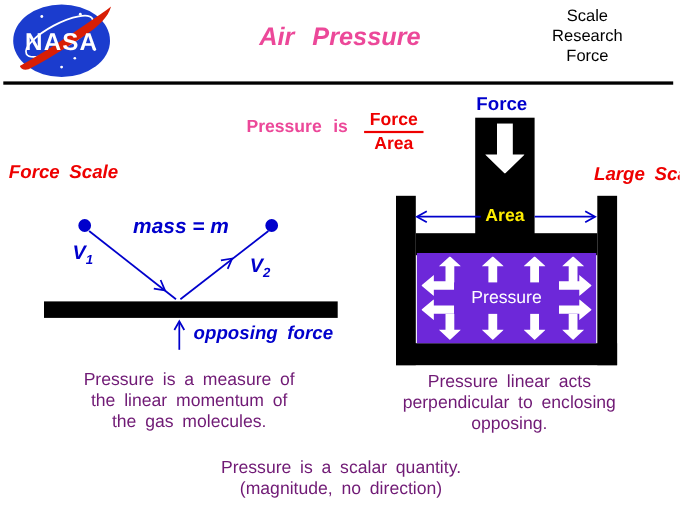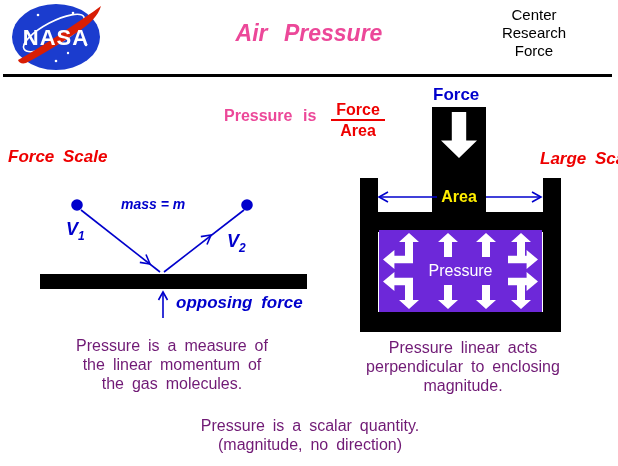--- a/index.html
+++ b/index.html
@@ -38,21 +38,21 @@
         <circle cx="58" cy="50" r="1.2"></circle>
     </g>
     <ellipse cx="44" cy="30" rx="34" ry="11" fill="none" stroke="#ffffff" stroke-width="1.6" transform="rotate(-28 44 30)"></ellipse>
     <path d="M 8 57 C 28 46 52 30 68 19 C 77 13 86 7 91 3 C 88 13 80 21 66 30 C 48 42 28 54 16 60 C 12 61 9 60 8 57 Z" fill="#d81e05"></path>
     <text x="46" y="42" text-anchor="middle" font-family="Liberation Sans, sans-serif" font-size="22" font-weight="bold" fill="#ffffff" letter-spacing="1">NASA</text>
   </svg>
 
   <div class="abs t black-txt" style="left:0;top:20px;width:618px;text-align:center;font-size:23px;font-weight:bold;font-style:italic;word-spacing:10px;">Air Pressure</div>
 
   <div class="abs" style="left:463px;top:6px;width:142px;text-align:center;font-size:15px;line-height:18px;color:#000;">
-    <div>Center</div>
+    <div>Scale</div>
     <div>Research</div>
     <div>Force</div>
   </div>
 
   <div class="abs rule" style="left:3px;top:74px;width:609px;height:3px;"></div>
 
   <div class="abs t black-txt" style="left:224px;top:107px;font-size:16px;word-spacing:6px;font-weight:bold;">Pressure is</div>
   <div class="abs fraction" style="left:331px;top:101px;width:54px;">
     <div class="num t">Force</div>
     <div class="den t">Area</div>
@@ -84,21 +84,21 @@
     <div class="abs blockarrow arr-down" style="left:132px;bottom:3px;width:20px;height:24px;"></div>
     <div class="abs blockarrow arr-left" style="left:4px;top:20px;width:30px;height:19px;"></div>
     <div class="abs blockarrow arr-left" style="left:4px;top:42px;width:30px;height:19px;"></div>
     <div class="abs blockarrow arr-right" style="right:4px;top:20px;width:30px;height:19px;"></div>
     <div class="abs blockarrow arr-right" style="right:4px;top:42px;width:30px;height:19px;"></div>
     <div class="abs t" style="left:0;top:0;width:163px;height:82px;display:flex;align-items:center;justify-content:center;color:#fff;font-size:16px;">Pressure</div>
   </div>
 
   <div class="abs rule" style="left:40px;top:274px;width:267px;height:15px;"></div>
 
-  <div class="abs t blue-txt" style="left:121px;top:196px;font-size:14px;font-style:italic;">mass = m</div>
+  <div class="abs t blue-txt" style="left:121px;top:196px;font-size:19px;font-style:italic;">mass = m</div>
 
   <div class="abs t blue-txt" style="left:66px;top:219px;font-size:18px;font-style:italic;"><span>V</span><sub class="vs">1</sub></div>
   <div class="abs t blue-txt" style="left:227px;top:231px;font-size:18px;font-style:italic;"><span>V</span><sub class="vs">2</sub></div>
 
   <div class="abs t blue-txt" style="left:176px;top:293px;font-size:17px;font-style:italic;word-spacing:4px;">opposing force</div>
 
   <svg class="abs" style="left:0;top:0" width="618" height="466" viewBox="0 0 618 466">
     <g stroke="#0000cc" stroke-width="1.6" fill="none">
       <circle cx="77" cy="205" r="5" fill="#0000cc"></circle>
       <circle cx="247" cy="205" r="5" fill="#0000cc"></circle>
@@ -116,21 +116,21 @@
   </svg>
 
   <div class="abs cap" style="left:38px;top:336px;width:268px;">
     <div>Pressure is a measure of</div>
     <div>the linear momentum of</div>
     <div>the gas molecules.</div>
   </div>
   <div class="abs cap" style="left:342px;top:338px;width:242px;">
     <div>Pressure linear acts</div>
     <div>perpendicular to enclosing</div>
-    <div>magnitude.</div>
+    <div>opposing.</div>
   </div>
 
   <div class="abs cap" style="left:120px;top:416px;width:380px;">
     <div>Pressure is a scalar quantity.</div>
     <div>(magnitude, no direction)</div>
   </div>
 
 </div>
 
 </body></html>

